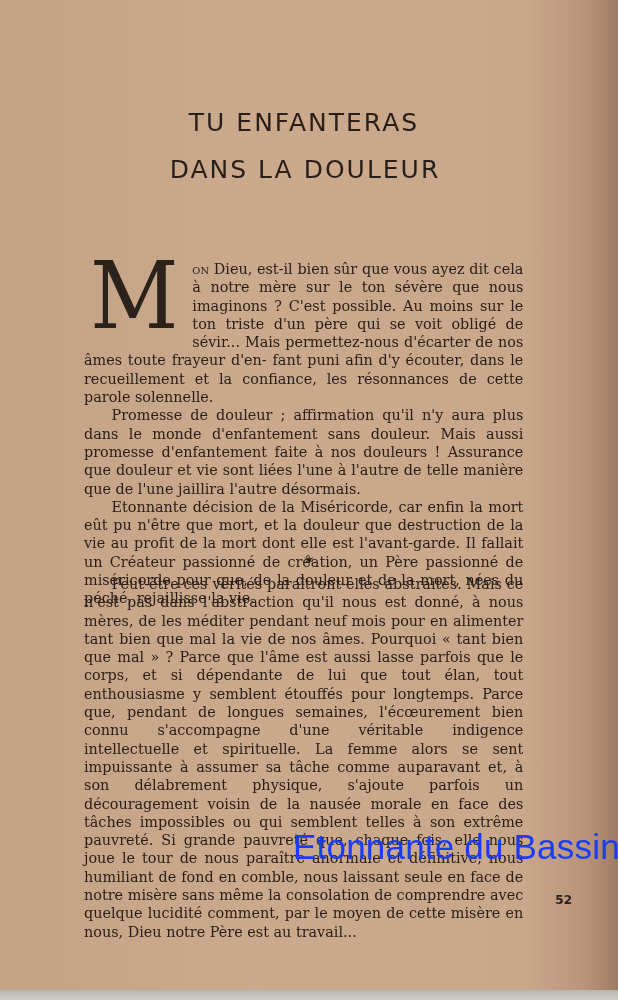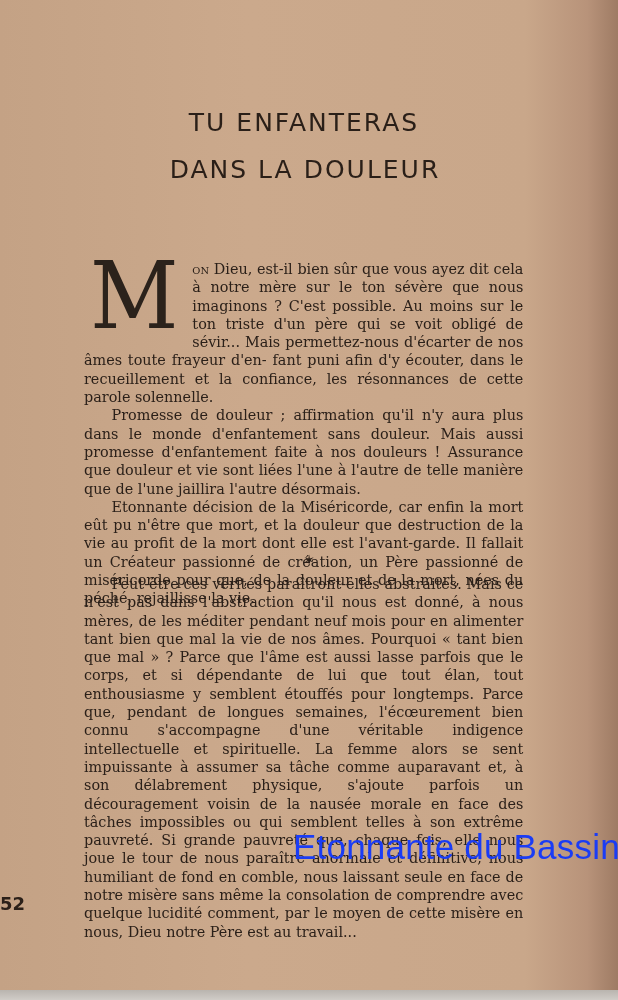--- a/index.html
+++ b/index.html
@@ -38,22 +38,22 @@
   .body-text p { margin: 0; }
   .body-text .indent { text-indent: 28px; }
   .first-block { top: 260px; }
   .smallcaps { font-variant: small-caps; }
   .sep {
     position: absolute; left: 0; width: 618px; top: 552px; text-align: center;
     font-size: 14px; color: #2b2019;
   }
   .second-block { top: 575px; }
   .page-number {
-    position: absolute; left: 0; width: 572px; top: 893px; text-align: left;
-    font-family: "DejaVu Sans", sans-serif; font-weight: bold; font-size: 18px; color: #2b2019;
+    position: absolute; left: 0; width: 572px; top: 893px; text-align: right;
+    font-family: "DejaVu Sans", sans-serif; font-weight: bold; font-size: 12px; color: #2b2019;
   }
   .watermark {
     position: absolute; left: 293px; top: 827px;
     font-family: "Liberation Sans", sans-serif; font-size: 35px; color: #1a3cf5;
     white-space: nowrap; letter-spacing: 0.2px;
   }
 </style>
 </head>
 <body>
 

